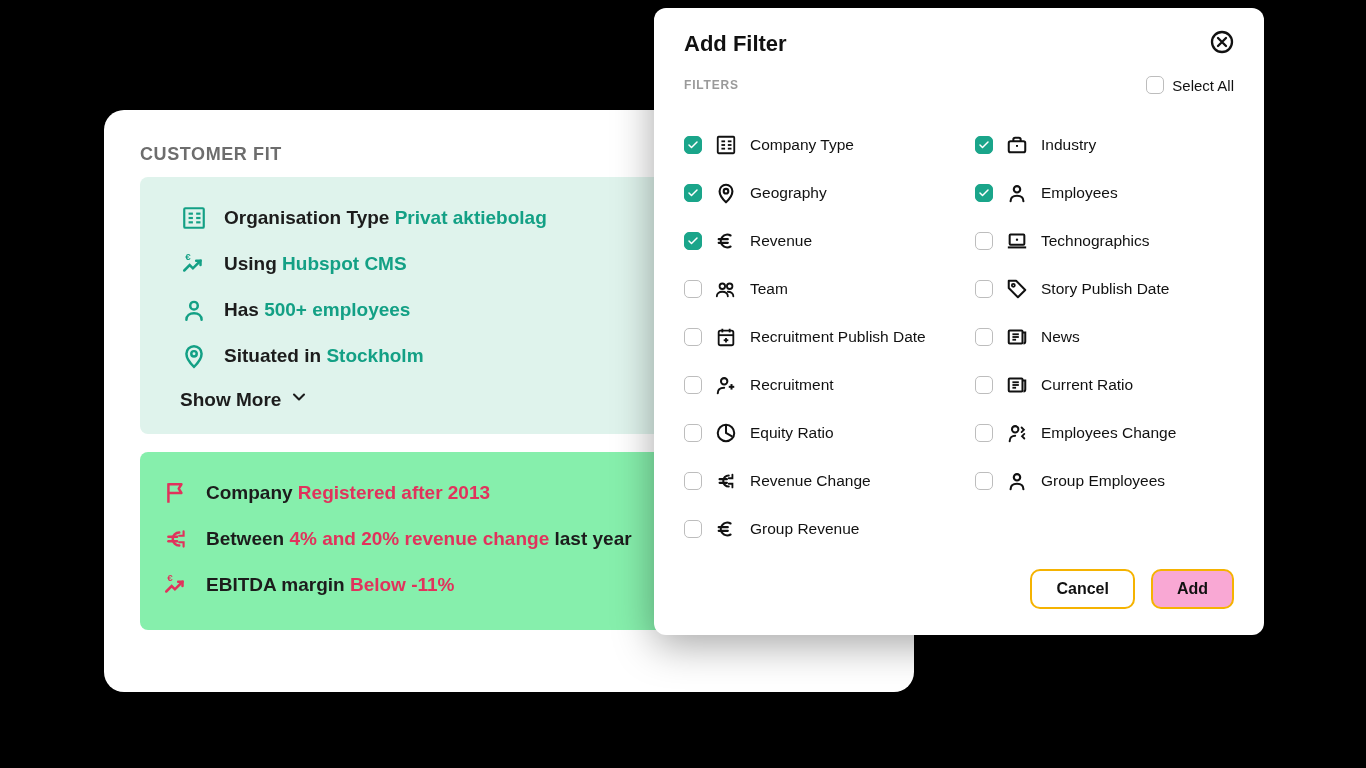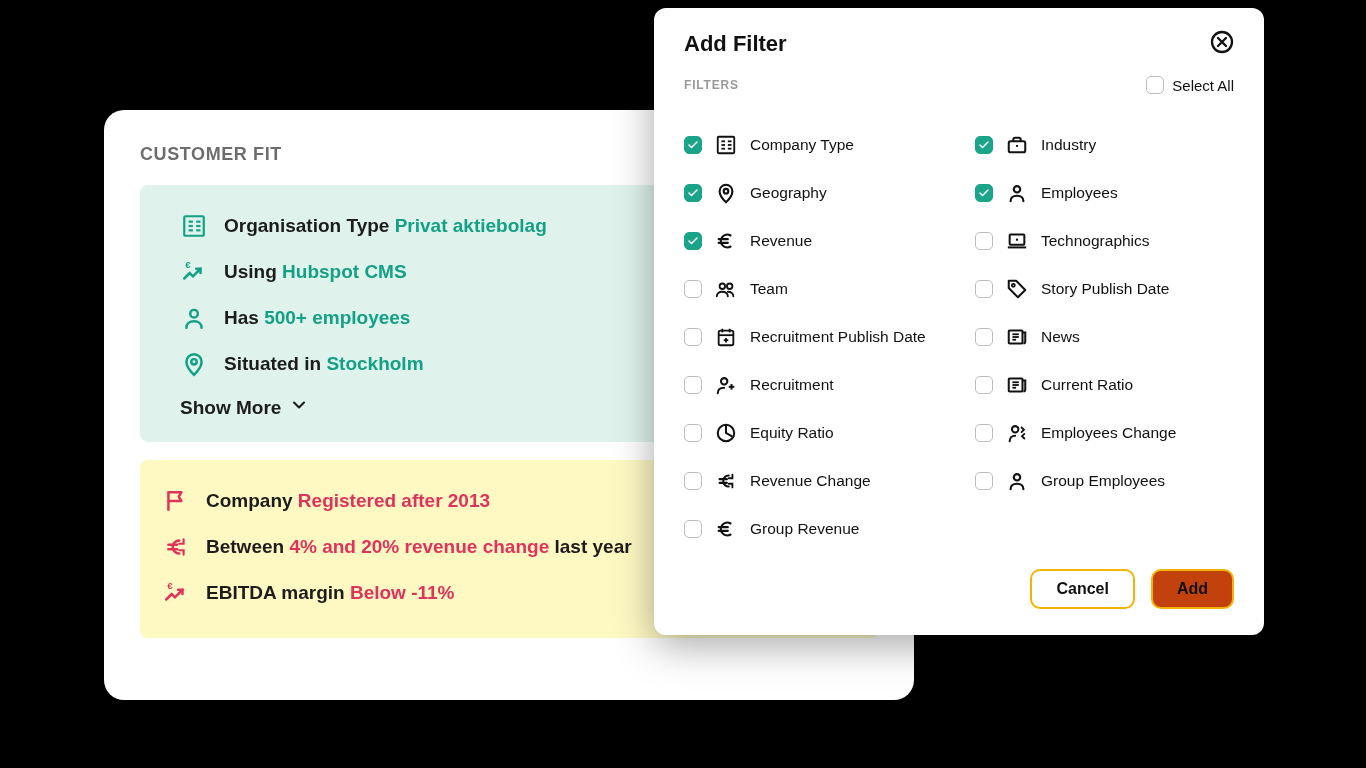--- a/index.html
+++ b/index.html
@@ -20,31 +20,31 @@
     background: #fff;
     border-radius: 20px;
     padding: 34px 36px 44px 36px;
     box-shadow: 0 4px 20px rgba(0,0,0,0.15);
   }
   .card-title {
     font-size: 18px;
     letter-spacing: 0.6px;
     font-weight: 700;
     color: #6d6d6d;
-    margin-bottom: 20px;
+    margin-bottom: 12px;
   }
   .fit-panel {
     border-radius: 8px;
     padding: 18px 20px 22px 20px;
     margin-bottom: 18px;
     font-size: 19px;
     font-weight: 600;
   }
   .fit-good { background: #dff3ec; color: #1c1c1c; padding-left: 40px; }
-  .fit-bad  { background: #fef9c3; color: #1c1c1c; padding-left: 22px; }
+  .fit-bad  { background: #86efac; color: #1c1c1c; padding-left: 22px; }
   .fit-row { display: flex; align-items: center; padding: 10px 0; gap: 16px; }
   .fit-row .icon-box { width: 28px; display: flex; justify-content: center; }
   .fit-good .icon-box svg { stroke:#13a085; fill:none; }
   .fit-bad  .icon-box svg { stroke:#e1325c; fill:none; }
   .fit-row .label { color:#1c1c1c; }
   .fit-good .hl { color: #13a085; font-weight: 700; }
   .fit-bad  .hl { color: #e1325c; font-weight: 700; }
   .showmore { display:flex; align-items:center; gap:8px; font-weight:700; color:#1c1c1c; padding-top:8px; cursor:pointer; }
   .showmore svg { stroke:#1c1c1c; }
 
@@ -78,21 +78,21 @@
   }
   .checkbox.checked { background:#1aa58a; border-color:#1aa58a; }
   .checkbox.checked svg { stroke:#fff; }
   .filter-icon { width:24px; display:flex; justify-content:center; }
   .filter-icon svg { stroke:#111; fill:none; }
   .filter-label { font-size:15.5px; color:#111; }
 
   .modal-footer { display:flex; justify-content:flex-end; gap:16px; margin-top: 16px;}
   .btn { height:40px; padding: 0 24px; border-radius: 10px; font-size:16px; font-weight:700; cursor:pointer; display:flex;align-items:center;}
   .btn-secondary { background:#fff; border:2px solid #f5b301; color:#111; }
-  .btn-primary { background:#c2410c; border:2px solid #f5b301; color:#111; }
+  .btn-primary { background:#f9a8d4; border:2px solid #f5b301; color:#111; }
 </style>
 </head>
 <body>
 
 <svg width="0" height="0" style="position:absolute">
   <defs>
     <g id="ic-building">
         <rect x="3" y="3" width="18" height="18" rx="1" stroke-width="2"></rect>
         <line x1="7" y1="8" x2="11" y2="8" stroke-width="2"></line>
         <line x1="7" y1="12" x2="11" y2="12" stroke-width="2"></line>

